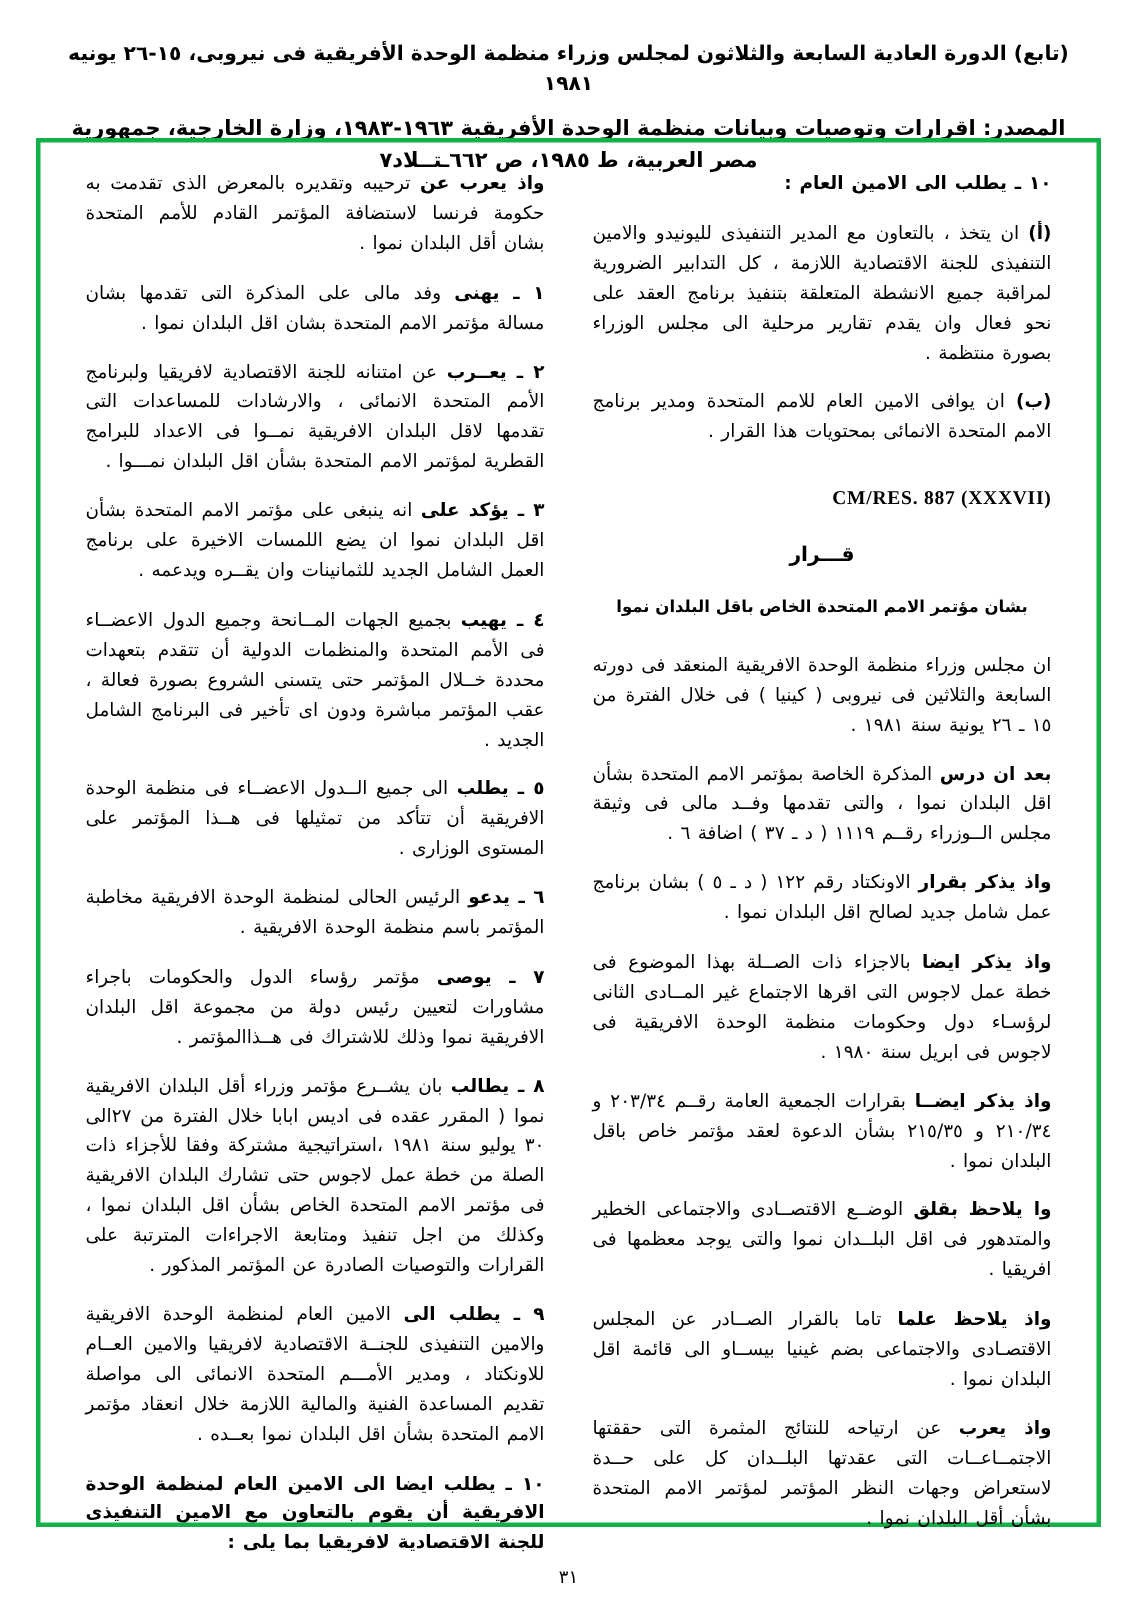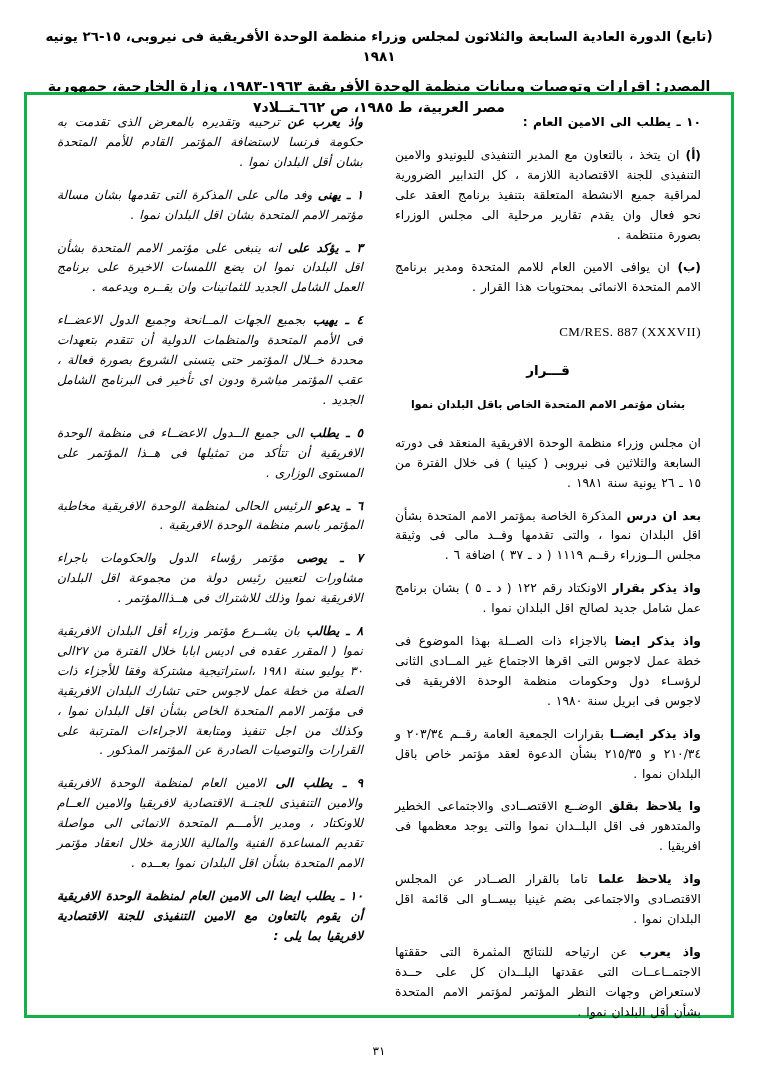--- a/index.html
+++ b/index.html
@@ -62,41 +62,41 @@
     flex-direction: row;
     box-sizing: border-box;
   }
 
   .col {
     flex: 1 1 50%;
     box-sizing: border-box;
     direction: rtl;
   }
   .col-right { padding-left: 16px; padding-right: 8px; }
-  .col-left  { padding-right: 16px; padding-left: 8px; font-style: italic; }
+  .col-left  { padding-right: 16px; padding-left: 8px; }
 
   p.para {
     margin: 0 0 13px 0;
     font-size: 12.3px;
     line-height: 1.62;
     text-align: justify;
     text-align-last: right;
     direction: rtl;
     word-spacing: 1px;
   }
   .lead {
     font-weight: bold;
   }
   p.para.allbold {
     font-weight: bold;
   }
 
   .res-code {
     font-size: 13px;
-    font-weight: normal;
+    font-weight: bold;
     letter-spacing: 0.5px;
     direction: ltr;
     text-align: right;
     margin: 26px 0 22px 0;
     font-family: "Liberation Serif", "DejaVu Serif", serif;
   }
   .res-word {
     font-size: 13.5px;
     font-weight: bold;
     text-align: center;
@@ -200,20 +200,24 @@
         <p class="para">
           <span class="lead">واذ يعرب عن</span>
           <span>ترحيبه وتقديره بالمعرض الذى تقدمت به حكومة فرنسا لاستضافة المؤتمر القادم للأمم المتحدة بشان أقل البلدان نموا .</span>
         </p>
 
         <p class="para">
           <span class="lead">١ ـ يهنى</span>
           <span>وفد مالى على المذكرة التى تقدمها بشان مسالة مؤتمر الامم المتحدة بشان اقل البلدان نموا .</span>
         </p>
 
+        <p class="para">
+          <span class="lead">٢ ـ يعــرب</span>
+          <span>عن امتنانه للجنة الاقتصادية لافريقيا ولبرنامج الأمم المتحدة الانمائى ، والارشادات للمساعدات التى تقدمها لاقل البلدان الافريقية نمــوا فى الاعداد للبرامج القطرية لمؤتمر الامم المتحدة بشأن اقل البلدان نمـــوا .</span>
+        </p>
 
         <p class="para">
           <span class="lead">٣ ـ يؤكد على</span>
           <span>انه ينبغى على مؤتمر الامم المتحدة بشأن اقل البلدان نموا ان يضع اللمسات الاخيرة على برنامج العمل الشامل الجديد للثمانينات وان يقــره ويدعمه .</span>
         </p>
 
         <p class="para">
           <span class="lead">٤ ـ يهيب</span>
           <span>بجميع الجهات المــانحة وجميع الدول الاعضــاء فى الأمم المتحدة والمنظمات الدولية أن تتقدم بتعهدات محددة خــلال المؤتمر حتى يتسنى الشروع بصورة فعالة ، عقب المؤتمر مباشرة ودون اى تأخير فى البرنامج الشامل الجديد .</span>
         </p>

